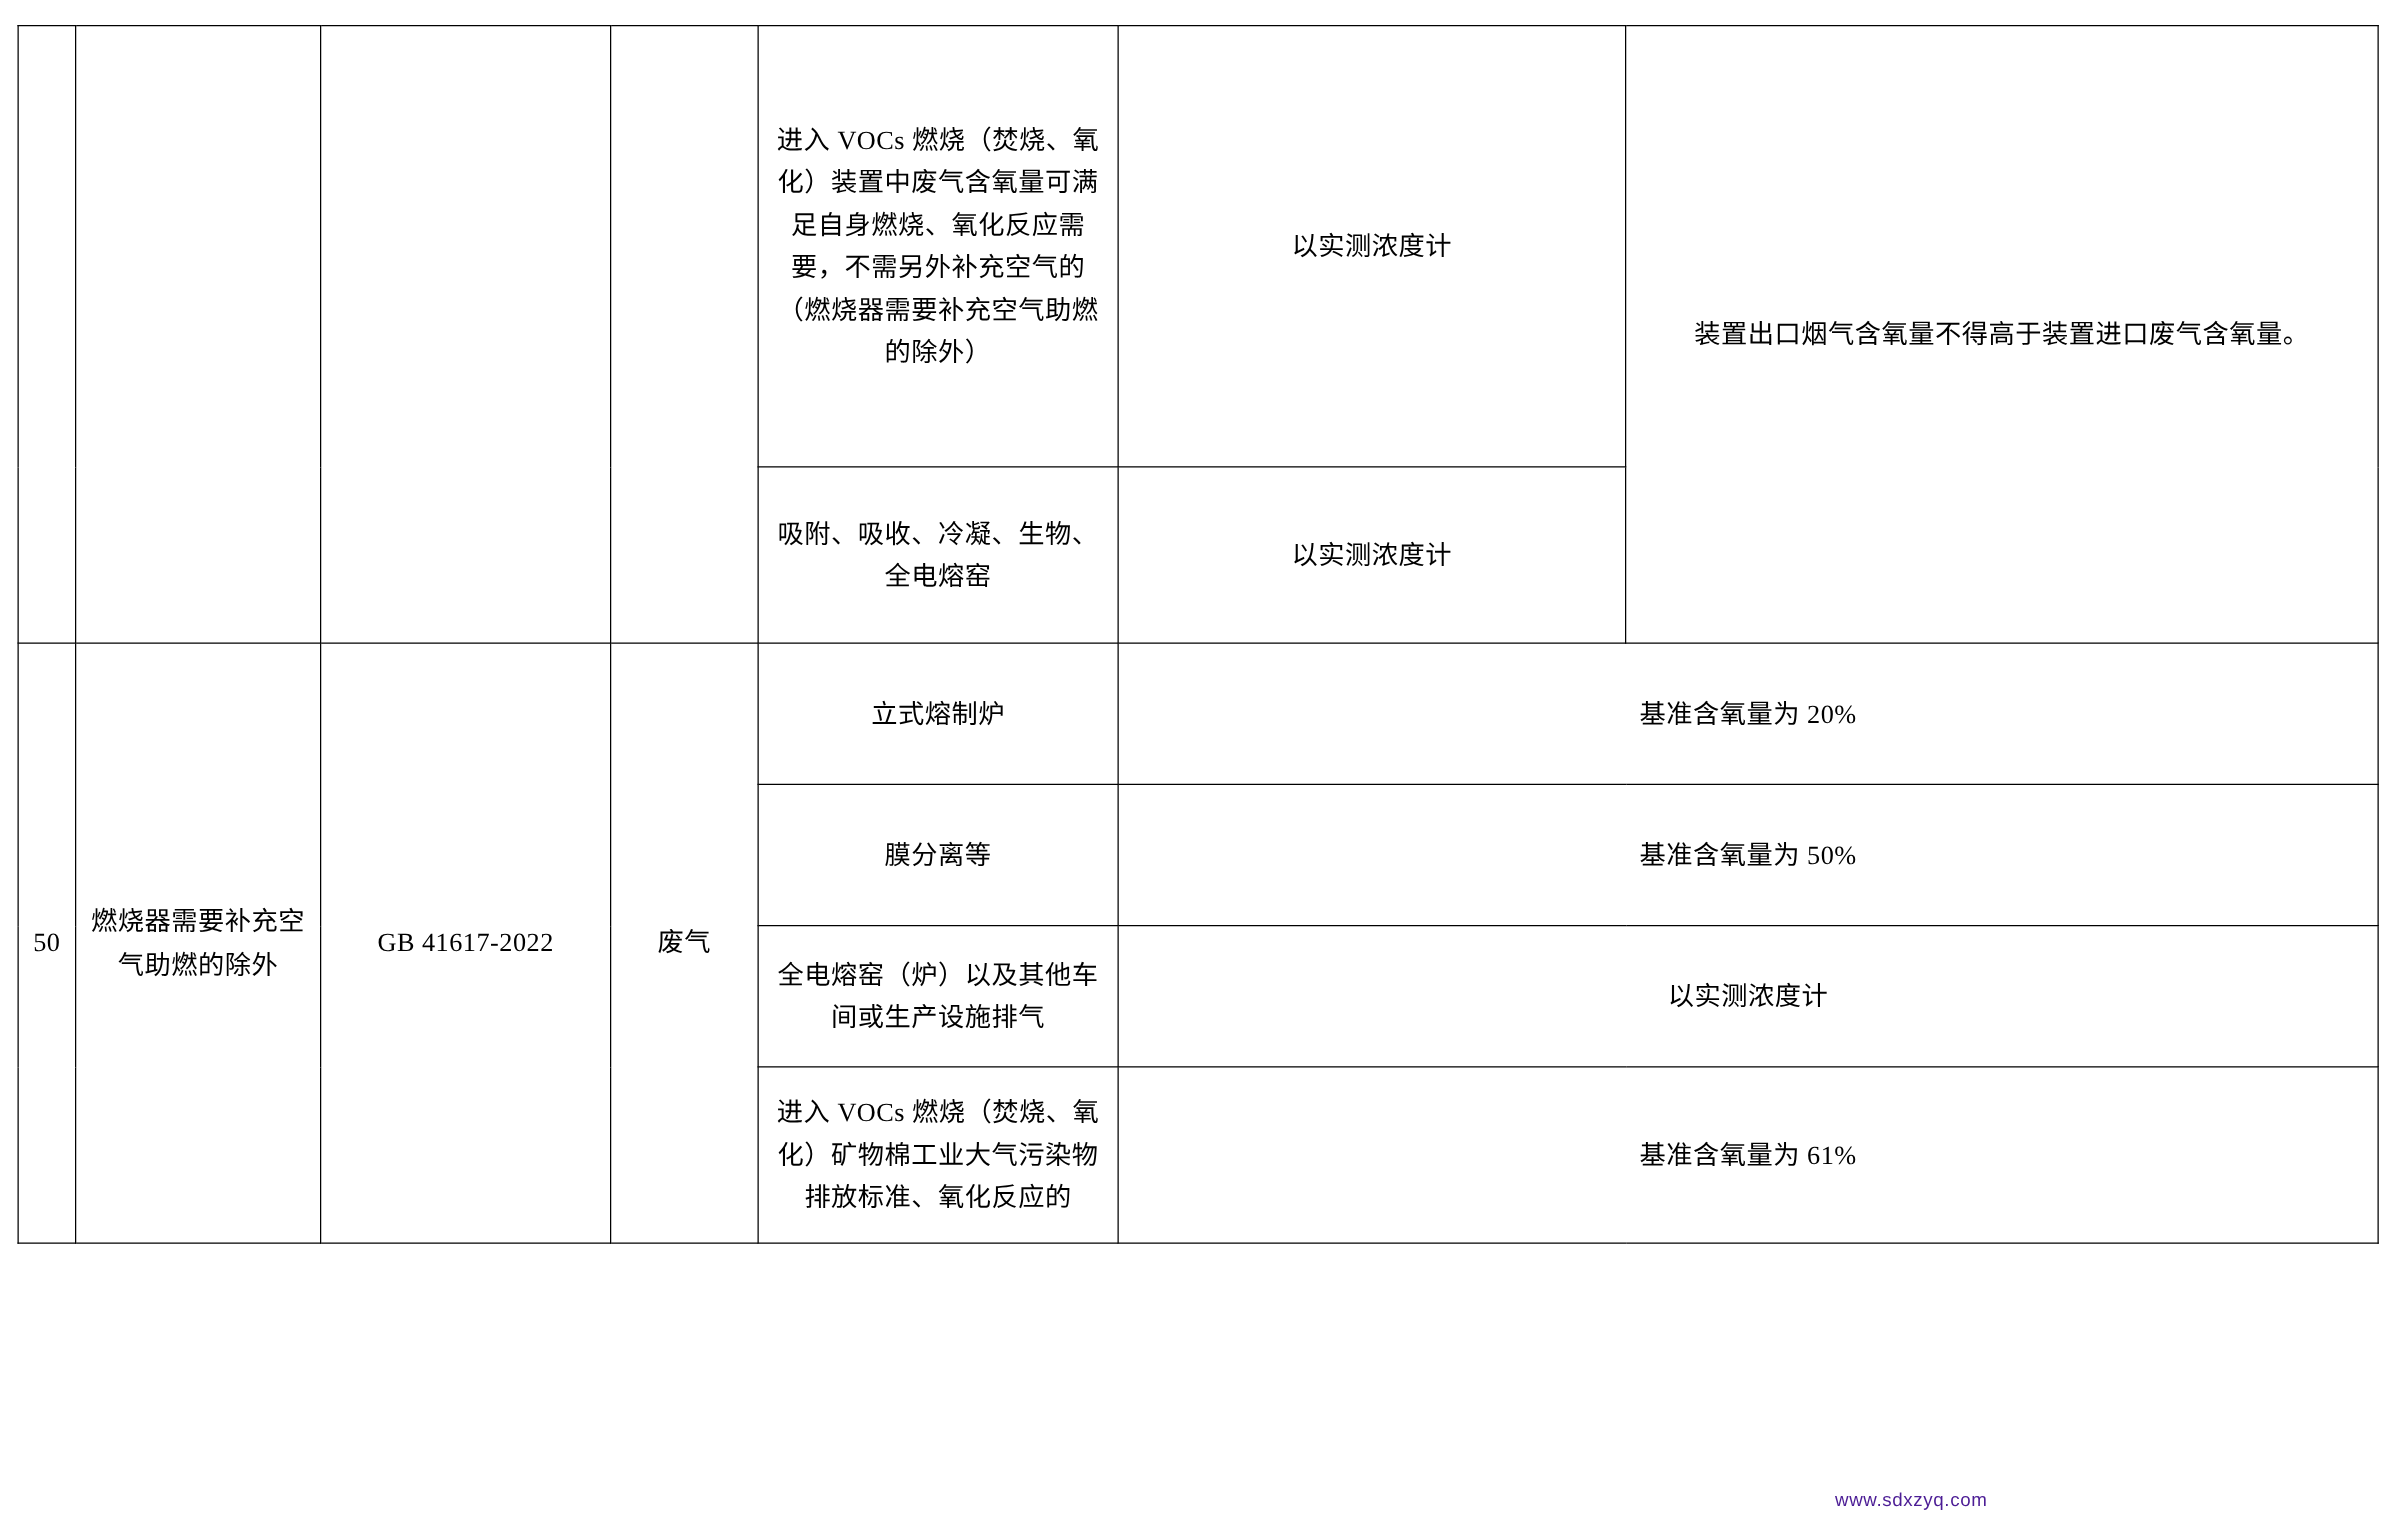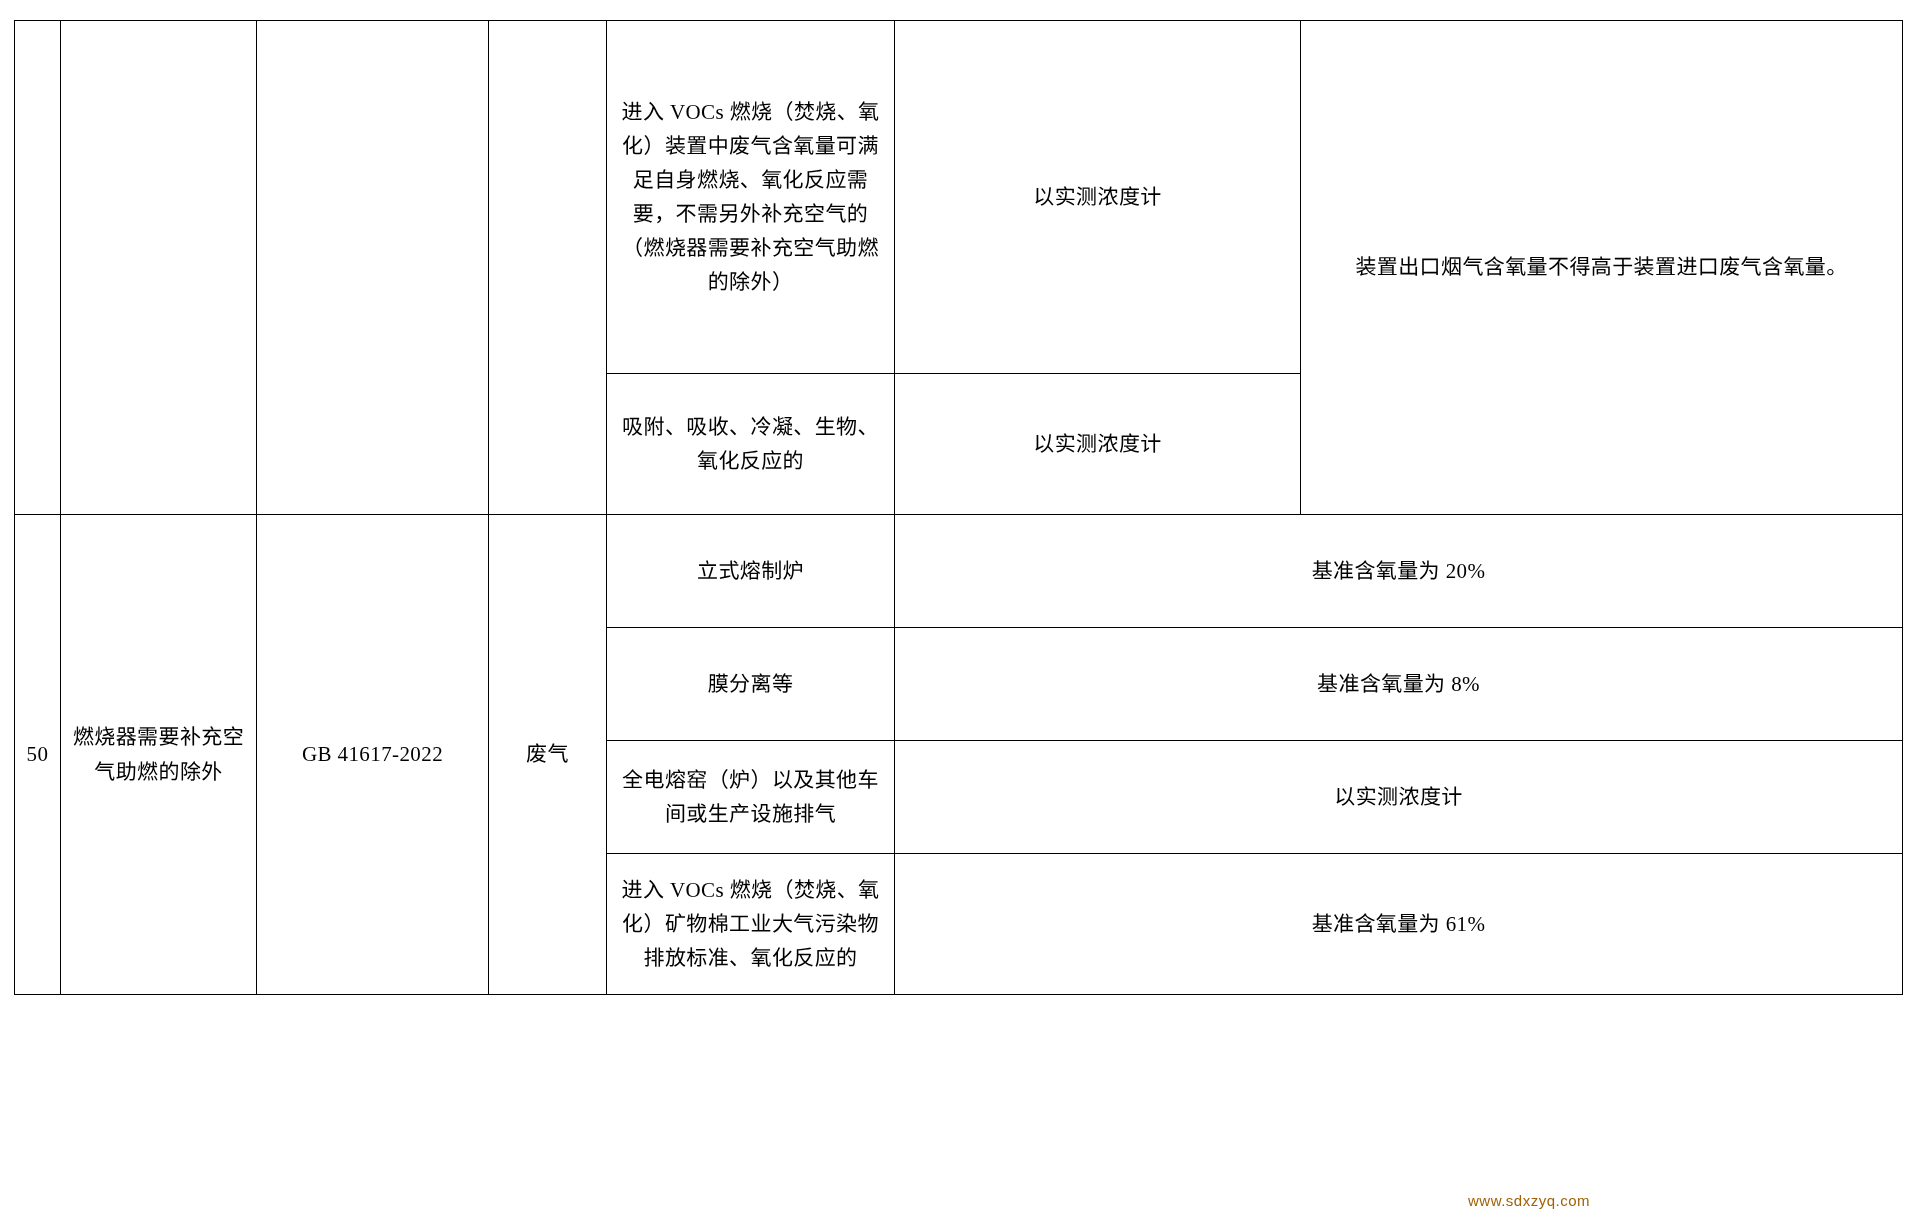--- a/index.html
+++ b/index.html
@@ -68,21 +68,21 @@
     text-align: justify;
     text-align-last: center;
   }
 
   .watermark {
     position: absolute;
     right: 18px;
     bottom: 14px;
     font-family: "Liberation Sans", "DejaVu Sans", sans-serif;
     font-size: 15px;
-    color: #a16207;
+    color: #4c1d95;
     letter-spacing: 0.5px;
   }
 </style>
 </head>
 <body>
 
 <div class="page">
 
   <table class="doc-table">
     <colgroup>
@@ -100,36 +100,36 @@
         <td class="cell-tall" rowspan="2"></td>
         <td rowspan="2"></td>
         <td rowspan="2"></td>
         <td rowspan="2"></td>
         <td class="cell-tall text-justify-cn">进入 VOCs 燃烧（焚烧、氧化）装置中废气含氧量可满足自身燃烧、氧化反应需要，不需另外补充空气的（燃烧器需要补充空气助燃的除外）</td>
         <td>以实测浓度计</td>
         <td rowspan="2">装置出口烟气含氧量不得高于装置进口废气含氧量。</td>
       </tr>
 
       <tr>
-        <td class="cell-mid">吸附、吸收、冷凝、生物、氧化反应的</td>
+        <td class="cell-mid">吸附、吸收、冷凝、生物、全电熔窑</td>
         <td>以实测浓度计</td>
       </tr>
 
       <tr>
         <td rowspan="4">50</td>
         <td rowspan="4">燃烧器需要补充空气助燃的除外</td>
         <td rowspan="4">GB 41617-2022</td>
         <td rowspan="4">废气</td>
         <td class="cell-row">立式熔制炉</td>
         <td class="cell-row" colspan="2">基准含氧量为 20%</td>
       </tr>
 
       <tr>
         <td class="cell-row">膜分离等</td>
-        <td class="cell-row" colspan="2">基准含氧量为 8%</td>
+        <td class="cell-row" colspan="2">基准含氧量为 50%</td>
       </tr>
 
       <tr>
         <td class="cell-row text-justify-cn">全电熔窑（炉）以及其他车间或生产设施排气</td>
         <td class="cell-row" colspan="2">以实测浓度计</td>
       </tr>
 
       <tr>
         <td class="cell-mid text-justify-cn">进入 VOCs 燃烧（焚烧、氧化）矿物棉工业大气污染物排放标准、氧化反应的</td>
         <td class="cell-mid" colspan="2">基准含氧量为 61%</td>

